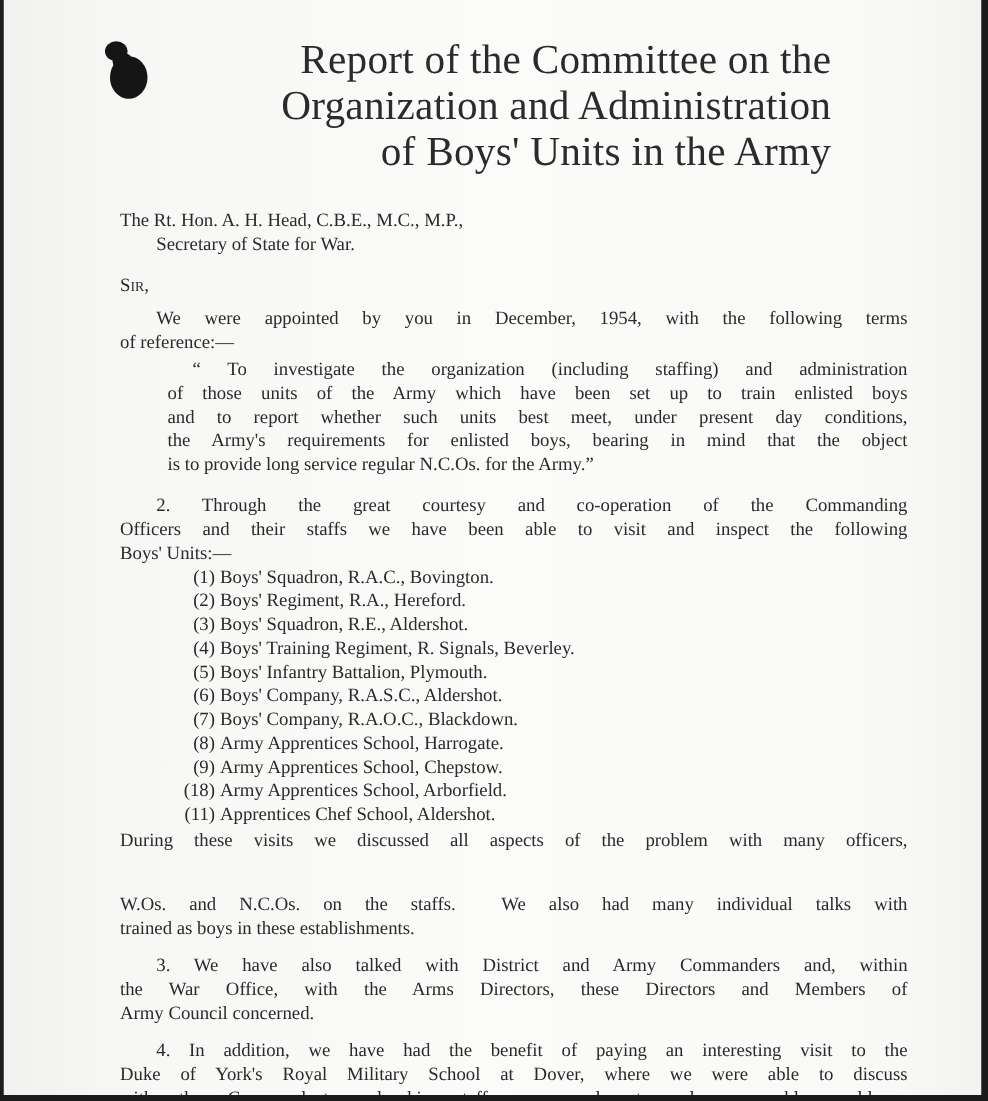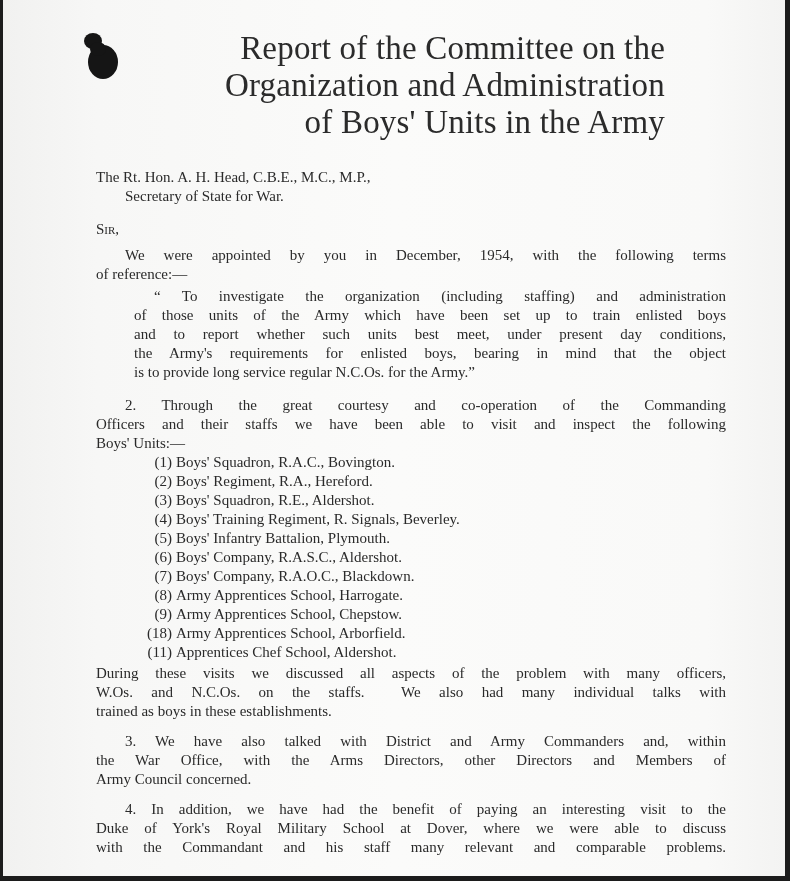--- a/index.html
+++ b/index.html
@@ -93,27 +93,27 @@
       <div class="item"><span class="num">(6)</span><span>Boys' Company, R.A.S.C., Aldershot.</span></div>
       <div class="item"><span class="num">(7)</span><span>Boys' Company, R.A.O.C., Blackdown.</span></div>
       <div class="item"><span class="num">(8)</span><span>Army Apprentices School, Harrogate.</span></div>
       <div class="item"><span class="num">(9)</span><span>Army Apprentices School, Chepstow.</span></div>
       <div class="item"><span class="num">(18)</span><span>Army Apprentices School, Arborfield.</span></div>
       <div class="item"><span class="num">(11)</span><span>Apprentices Chef School, Aldershot.</span></div>
     </div>
 
     <div style="margin-top:2px; margin-bottom:11px;">
       <div class="just">During these visits we discussed all aspects of the problem with many officers,</div>
-      <div class="just" style="white-space:pre;">W.Os. and N.C.Os. on the staffs.  We also had many individual talks with</div>
+      <div class="just" style="white-space:pre;margin-top:32px;">W.Os. and N.C.Os. on the staffs.  We also had many individual talks with</div>
       <div class="line">trained as boys in these establishments.</div>
     </div>
 
     <div style="margin-bottom:11px;">
       <div class="just ind1">3. We have also talked with District and Army Commanders and, within</div>
-      <div class="just">the War Office, with the Arms Directors, other Directors and Members of</div>
+      <div class="just">the War Office, with the Arms Directors, these Directors and Members of</div>
       <div class="line">Army Council concerned.</div>
     </div>
 
     <div>
       <div class="just ind1">4. In addition, we have had the benefit of paying an interesting visit to the</div>
       <div class="just">Duke of York's Royal Military School at Dover, where we were able to discuss</div>
       <div class="just">with the Commandant and his staff many relevant and comparable problems.</div>
     </div>
 
   </div>

